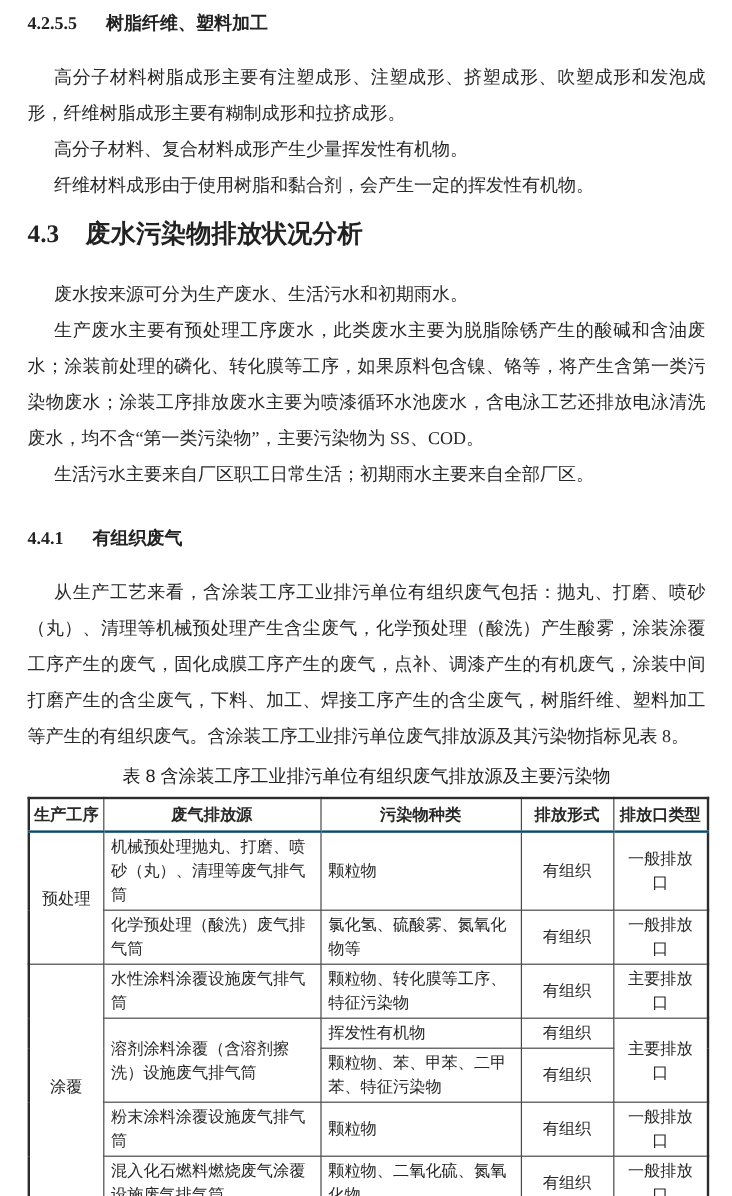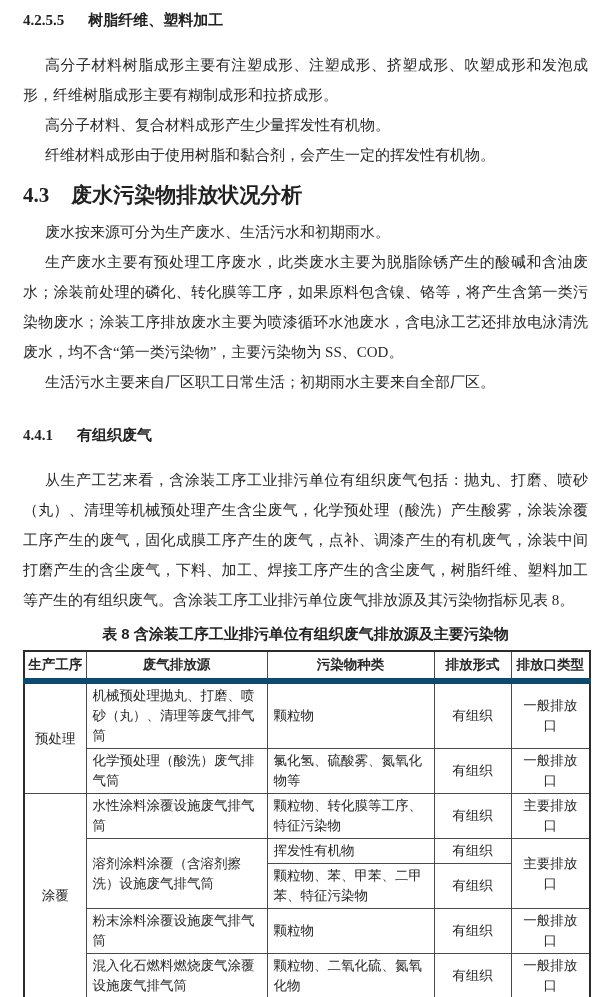--- a/index.html
+++ b/index.html
@@ -24,48 +24,48 @@
   .h-num { display: inline-block; margin-right: 24px; font-family: "Liberation Serif", serif; }
   .h-main .h-num { margin-right: 22px; }
 
   p.body {
     font-size: 15px; line-height: 30px;
     text-align: justify; text-justify: inter-character;
     text-indent: 22px;
     color: #282828;
   }
   .pg1 { margin-top: 20px; }
-  .after-h { margin-top: 10px; }
+  .after-h { margin-top: 23px; }
   .h441 { margin-top: 28px; }
   .p441 { margin-top: 20px; }
 
   .tbl-caption {
     font-family: "Liberation Sans", sans-serif;
-    font-size: 15px; line-height: 20px; font-weight: bold; color: #222;
+    font-size: 15px; line-height: 20px; font-weight: normal; color: #222;
     text-align: center; margin-top: 9px;
   }
 
   table.emis {
     margin-top: 6px;
     border-collapse: collapse; table-layout: fixed;
     width: 566px;
     border: 2px solid #2c2c2c;
     font-size: 13.5px; color: #282828;
   }
   table.emis th, table.emis td {
     border: 1px solid #4a4a4a;
     line-height: 20px;
     padding: 2px 6px;
     vertical-align: middle;
     word-break: break-all;
   }
   table.emis th {
     font-family: "Liberation Sans", sans-serif;
     font-weight: bold; text-align: center;
-    border-bottom: 6px solid #0c4a6e;
+    border-bottom: 2px solid #0c4a6e;
     padding: 3px 2px;
   }
   td.c { text-align: center; padding-left: 2px; padding-right: 2px; }
   td.tall { height: 44px; }
 </style>
 </head>
 <body>
 
 <div class="page">
 

